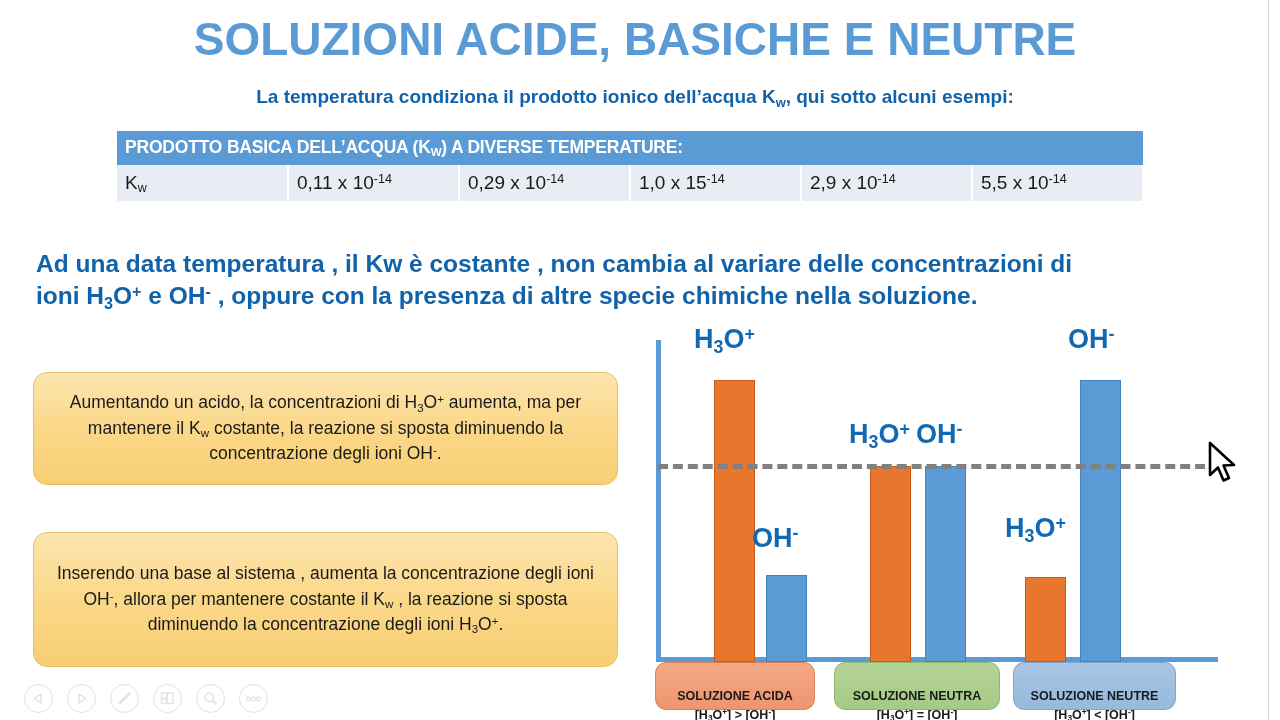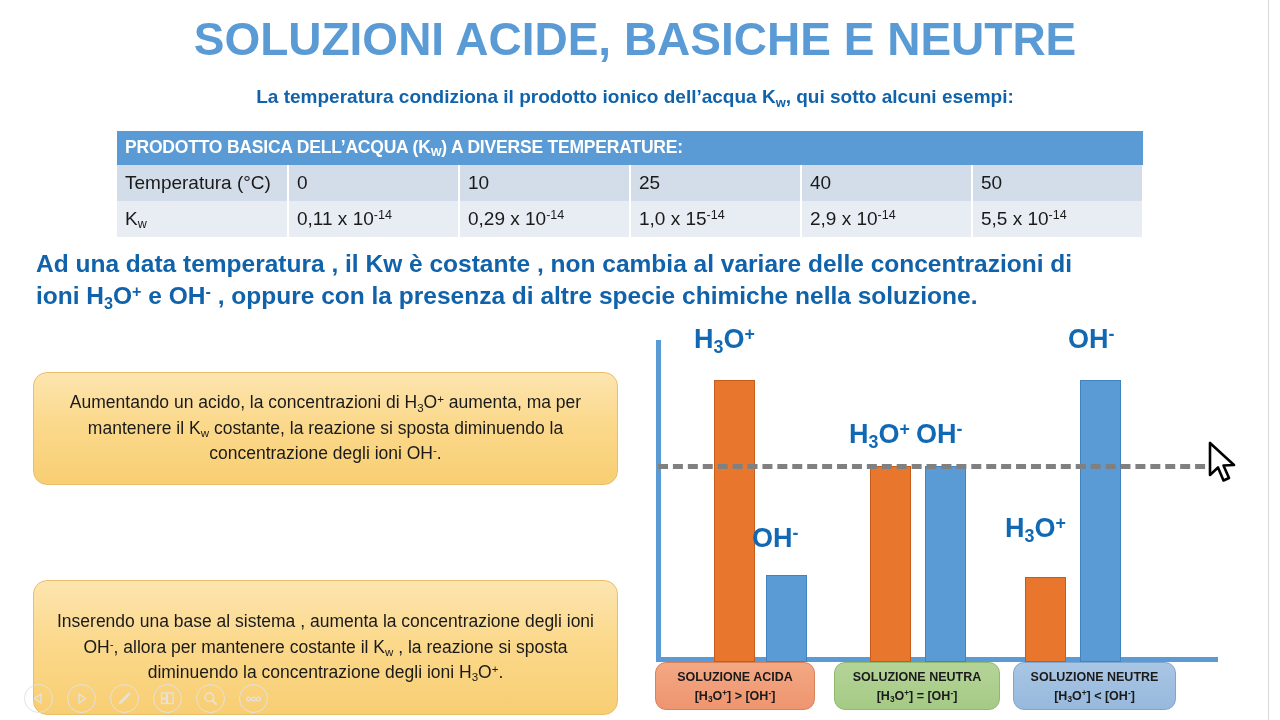--- a/index.html
+++ b/index.html
@@ -125,21 +125,20 @@
   }
   #callout1 {
     left: 33px; top: 372px;
     width: 585px; height: 113px;
     padding: 6px 16px;
   }
   #callout2 {
     left: 33px; top: 532px;
     width: 585px; height: 135px;
     padding: 6px 16px;
-    margin-top: 48px;
   }
   .callout .txt { width: 100%; }
 
   
   #chart {
     position: absolute;
     left: 640px; top: 318px;
     width: 640px; height: 402px;
   }
   #axis-y {
@@ -220,21 +219,21 @@
   
   .legendbox {
     position: absolute;
     border-radius: 11px;
     box-sizing: border-box;
     text-align: center;
     font-size: 12.5px;
     font-weight: bold;
     color: #1a1a1a;
     line-height: 1.5;
-    padding-top: 5px;
+    padding-top: 24px;
     height: 48px;
   }
   #legend-acida {
     left: 655px; top: 662px; width: 160px;
     background: linear-gradient(to bottom, #F3A883, #EE9570);
     border: 1px solid #D98158;
   }
   #legend-neutra {
     left: 834px; top: 662px; width: 166px;
     background: linear-gradient(to bottom, #B4D497, #A5CA85);
@@ -277,28 +276,20 @@
 
   <div id="title">SOLUZIONI ACIDE, BASICHE E NEUTRE</div>
 
   <div id="subtitle"><span>La temperatura condiziona il prodotto ionico dell’acqua K</span><sub>w</sub><span>, qui sotto alcuni esempi:</span></div>
 
   <div id="tablewrap">
     <table class="kw">
       <tbody>
           <tr>
         <th class="hdr" colspan="6"><span>PRODOTTO BASICA DELL’ACQUA (K</span><sub>W</sub><span>) A DIVERSE TEMPERATURE:</span></th>
-      </tr>
-      <tr class="r1">
-        <td class="c0">Temperatura (°C)</td>
-        <td class="c1">0</td>
-        <td class="c2">10</td>
-        <td class="c3">25</td>
-        <td class="c4">40</td>
-        <td class="c5">50</td>
       </tr>
       <tr class="r2">
         <td class="c0"><span>K</span><sub>w</sub></td>
         <td class="c1"><span>0,11 x 10</span><sup>-14</sup></td>
         <td class="c2"><span>0,29 x 10</span><sup>-14</sup></td>
         <td class="c3"><span>1,0 x 15</span><sup>-14</sup></td>
         <td class="c4"><span>2,9 x 10</span><sup>-14</sup></td>
         <td class="c5"><span>5,5 x 10</span><sup>-14</sup></td>
       </tr>
     </tbody>

